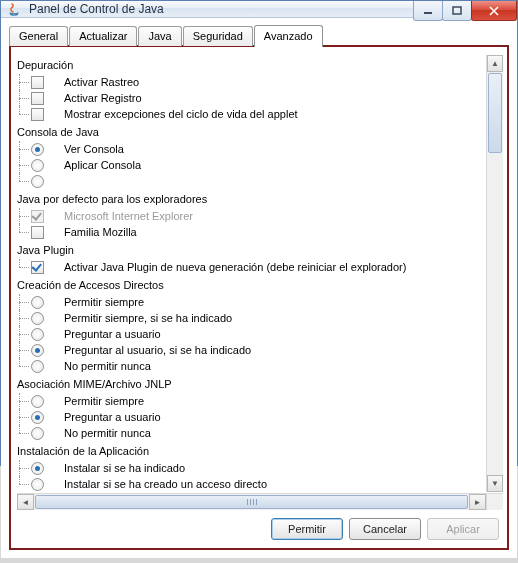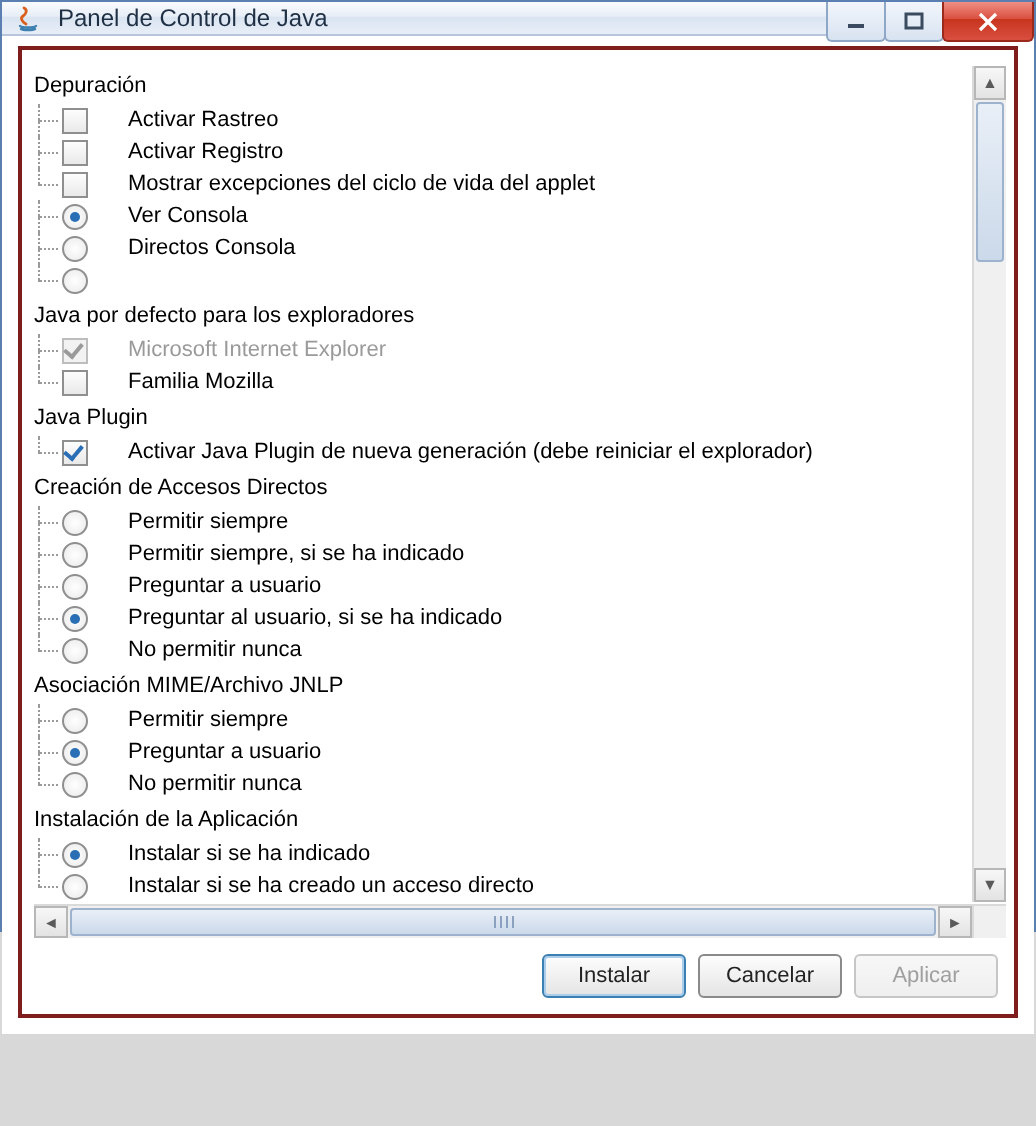--- a/index.html
+++ b/index.html
@@ -188,20 +188,27 @@
         </div>
       <div class="winbtn close">
           <svg width="10" height="10">
             <path d="M1 1l8 8M9 1l-8 8" stroke="#fff" stroke-width="1.6"></path>
           </svg>
         </div>
     </div>
   </div>
 
   <div class="client">
+    <div class="tabs">
+      <div class="tab">General</div>
+      <div class="tab">Actualizar</div>
+      <div class="tab">Java</div>
+      <div class="tab">Seguridad</div>
+      <div class="tab active">Avanzado</div>
+    </div>
 
     <div class="tabpanel">
       <div class="tree-wrap">
         <div class="tree">
 
           <div class="group-label">Depuración</div>
           <div class="group-last">
             <div class="item">
                 <span class="ctrl checkbox"></span>
                 <span>Activar Rastreo</span>
@@ -209,28 +216,29 @@
             <div class="item">
                 <span class="ctrl checkbox"></span>
                 <span>Activar Registro</span>
               </div>
             <div class="item">
                 <span class="ctrl checkbox"></span>
                 <span>Mostrar excepciones del ciclo de vida del applet</span>
               </div>
           </div>
 
+          <div class="group-label">Consola de Java</div>
           <div class="group-last">
             <div class="item">
                 <span class="ctrl radio checked"></span>
                 <span>Ver Consola</span>
               </div>
             <div class="item">
                 <span class="ctrl radio"></span>
-                <span>Directos Consola</span>
+                <span>Aplicar Consola</span>
               </div>
             <div class="item">
                 <span class="ctrl radio"></span>
               </div>
           </div>
 
           <div class="group-label">Java por defecto para los exploradores</div>
           <div class="group-last">
             <div class="item">
                 <span class="ctrl checkbox checked disabled"></span>
@@ -315,19 +323,19 @@
               <div class="thumb">
                 <div class="grip"></div>
               </div>
             </div>
           <div class="arrow">►</div>
         </div>
         <div class="corner"></div>
       </div>
 
       <div class="buttons">
-        <div class="btn default">Instalar</div>
+        <div class="btn default">Permitir</div>
         <div class="btn">Cancelar</div>
         <div class="btn disabled">Aplicar</div>
       </div>
     </div>
   </div>
 </div>
 
 </body></html>

